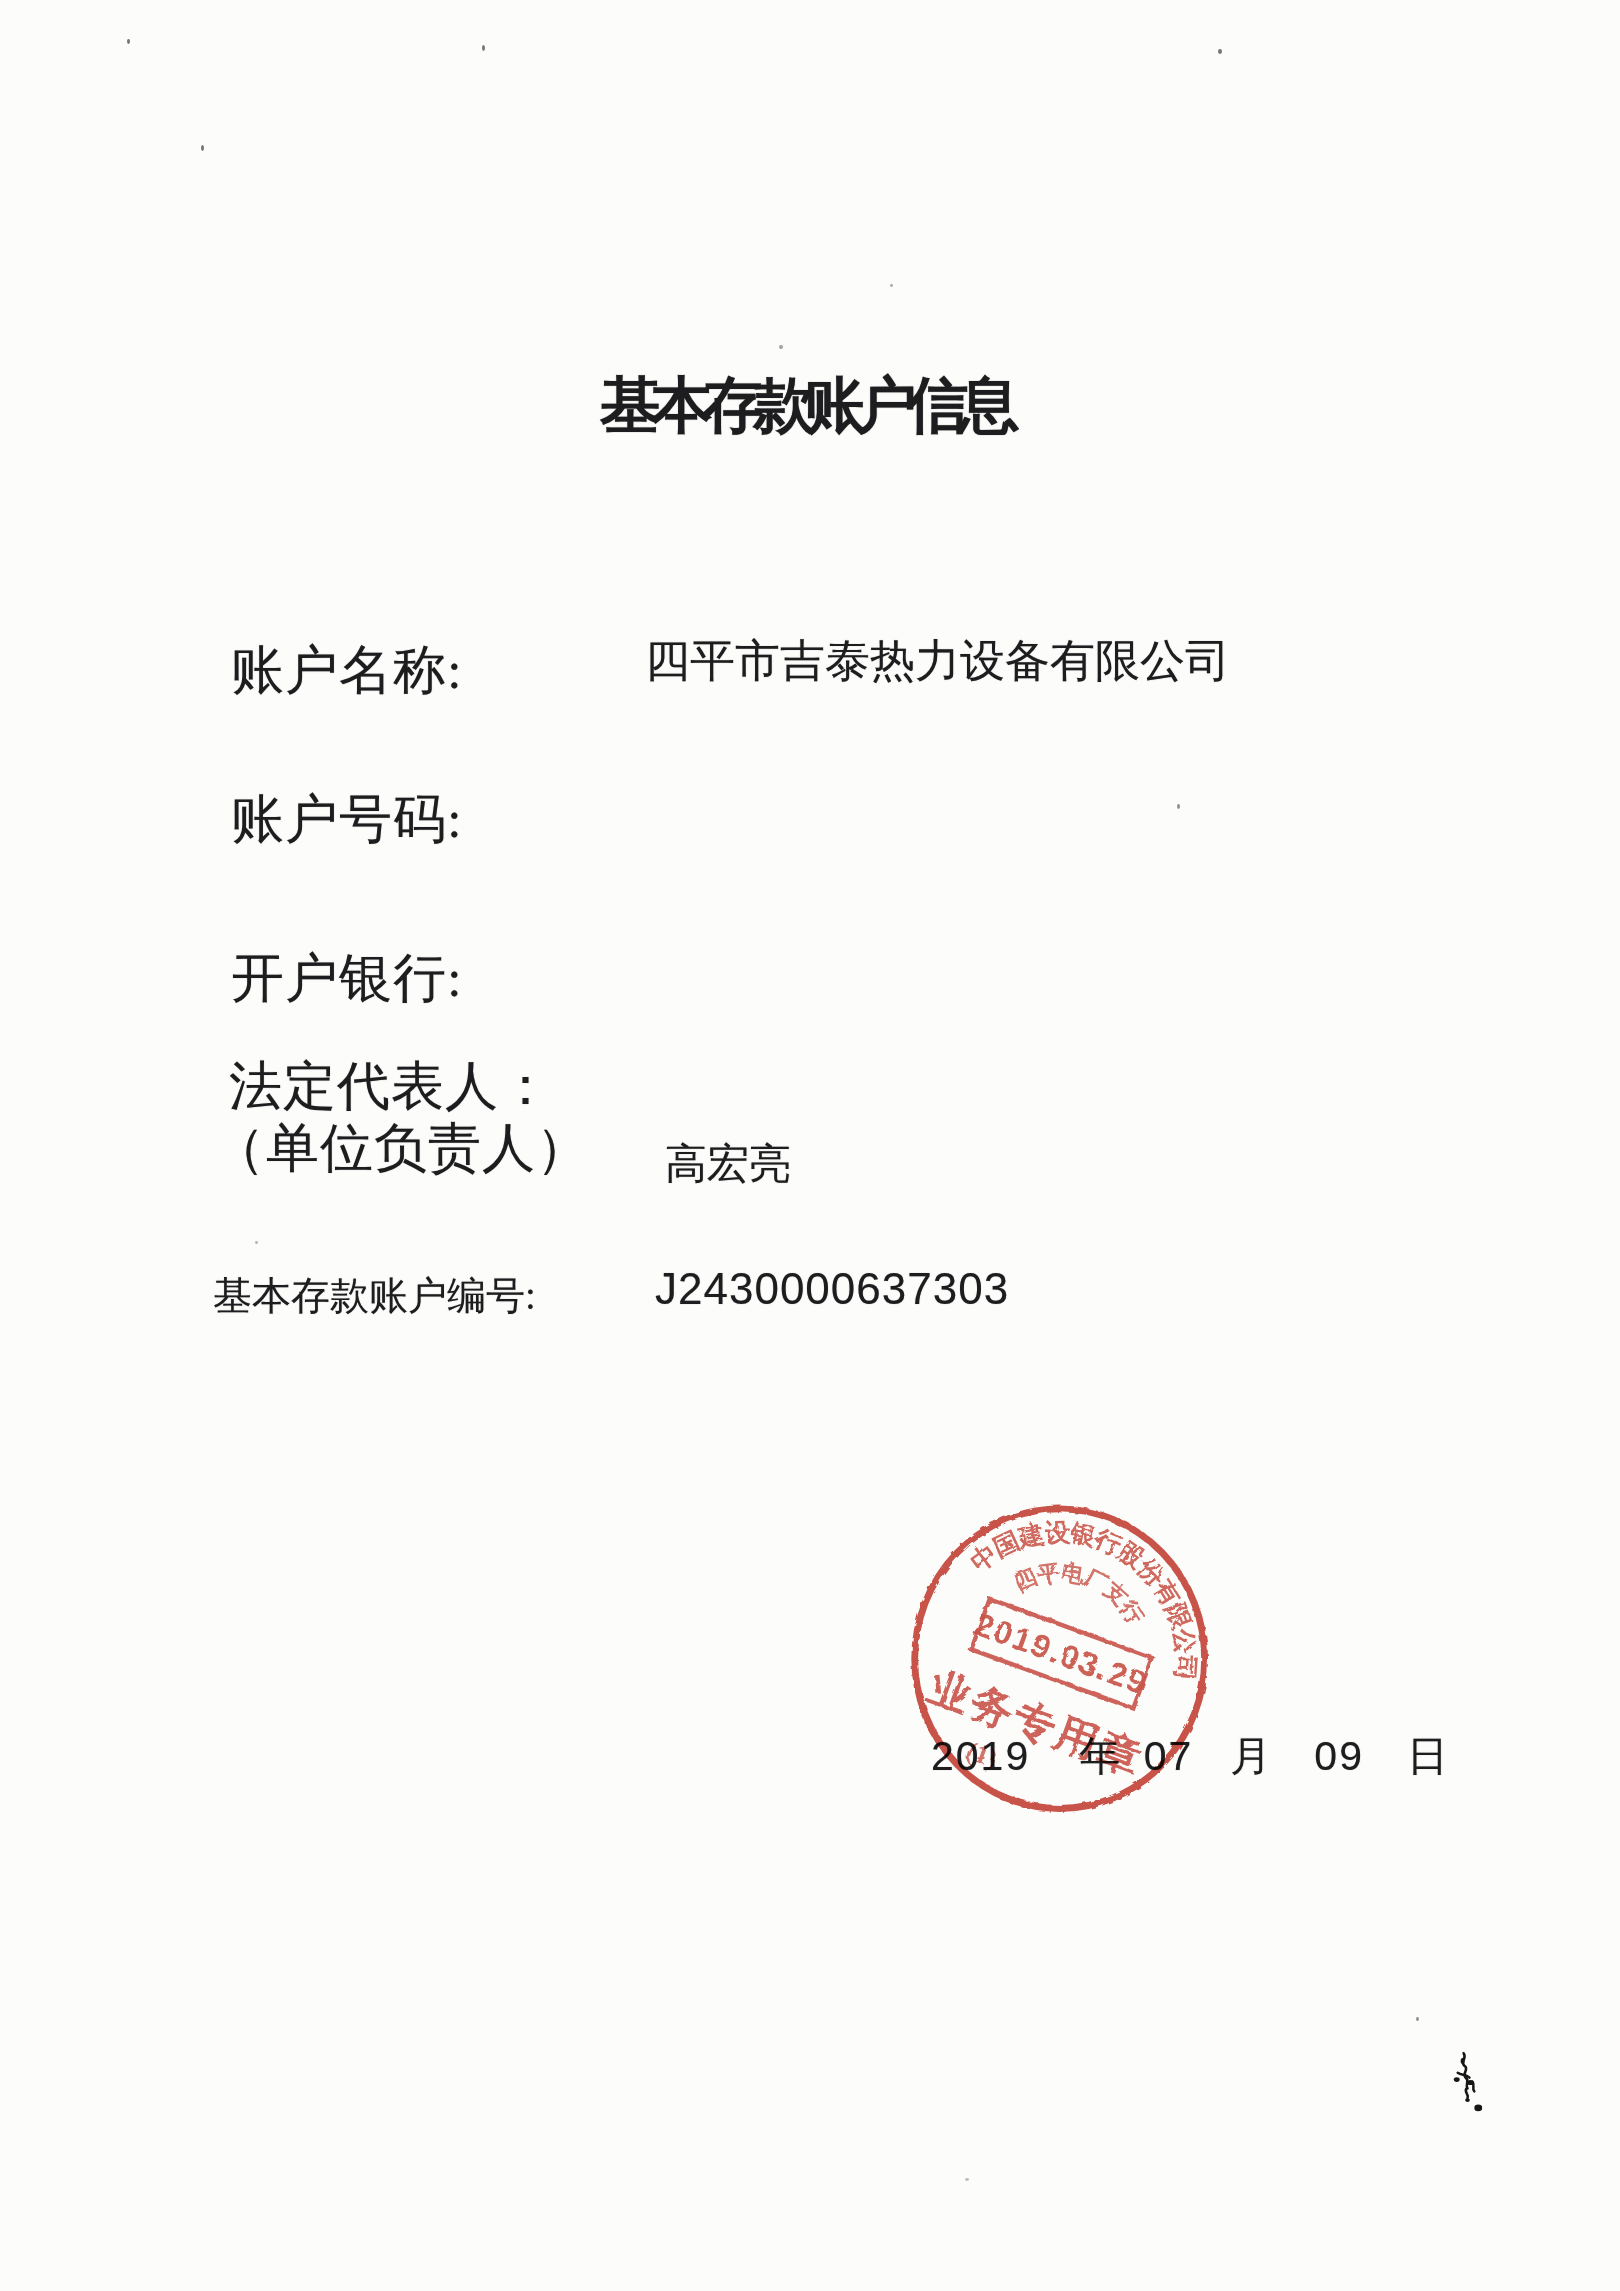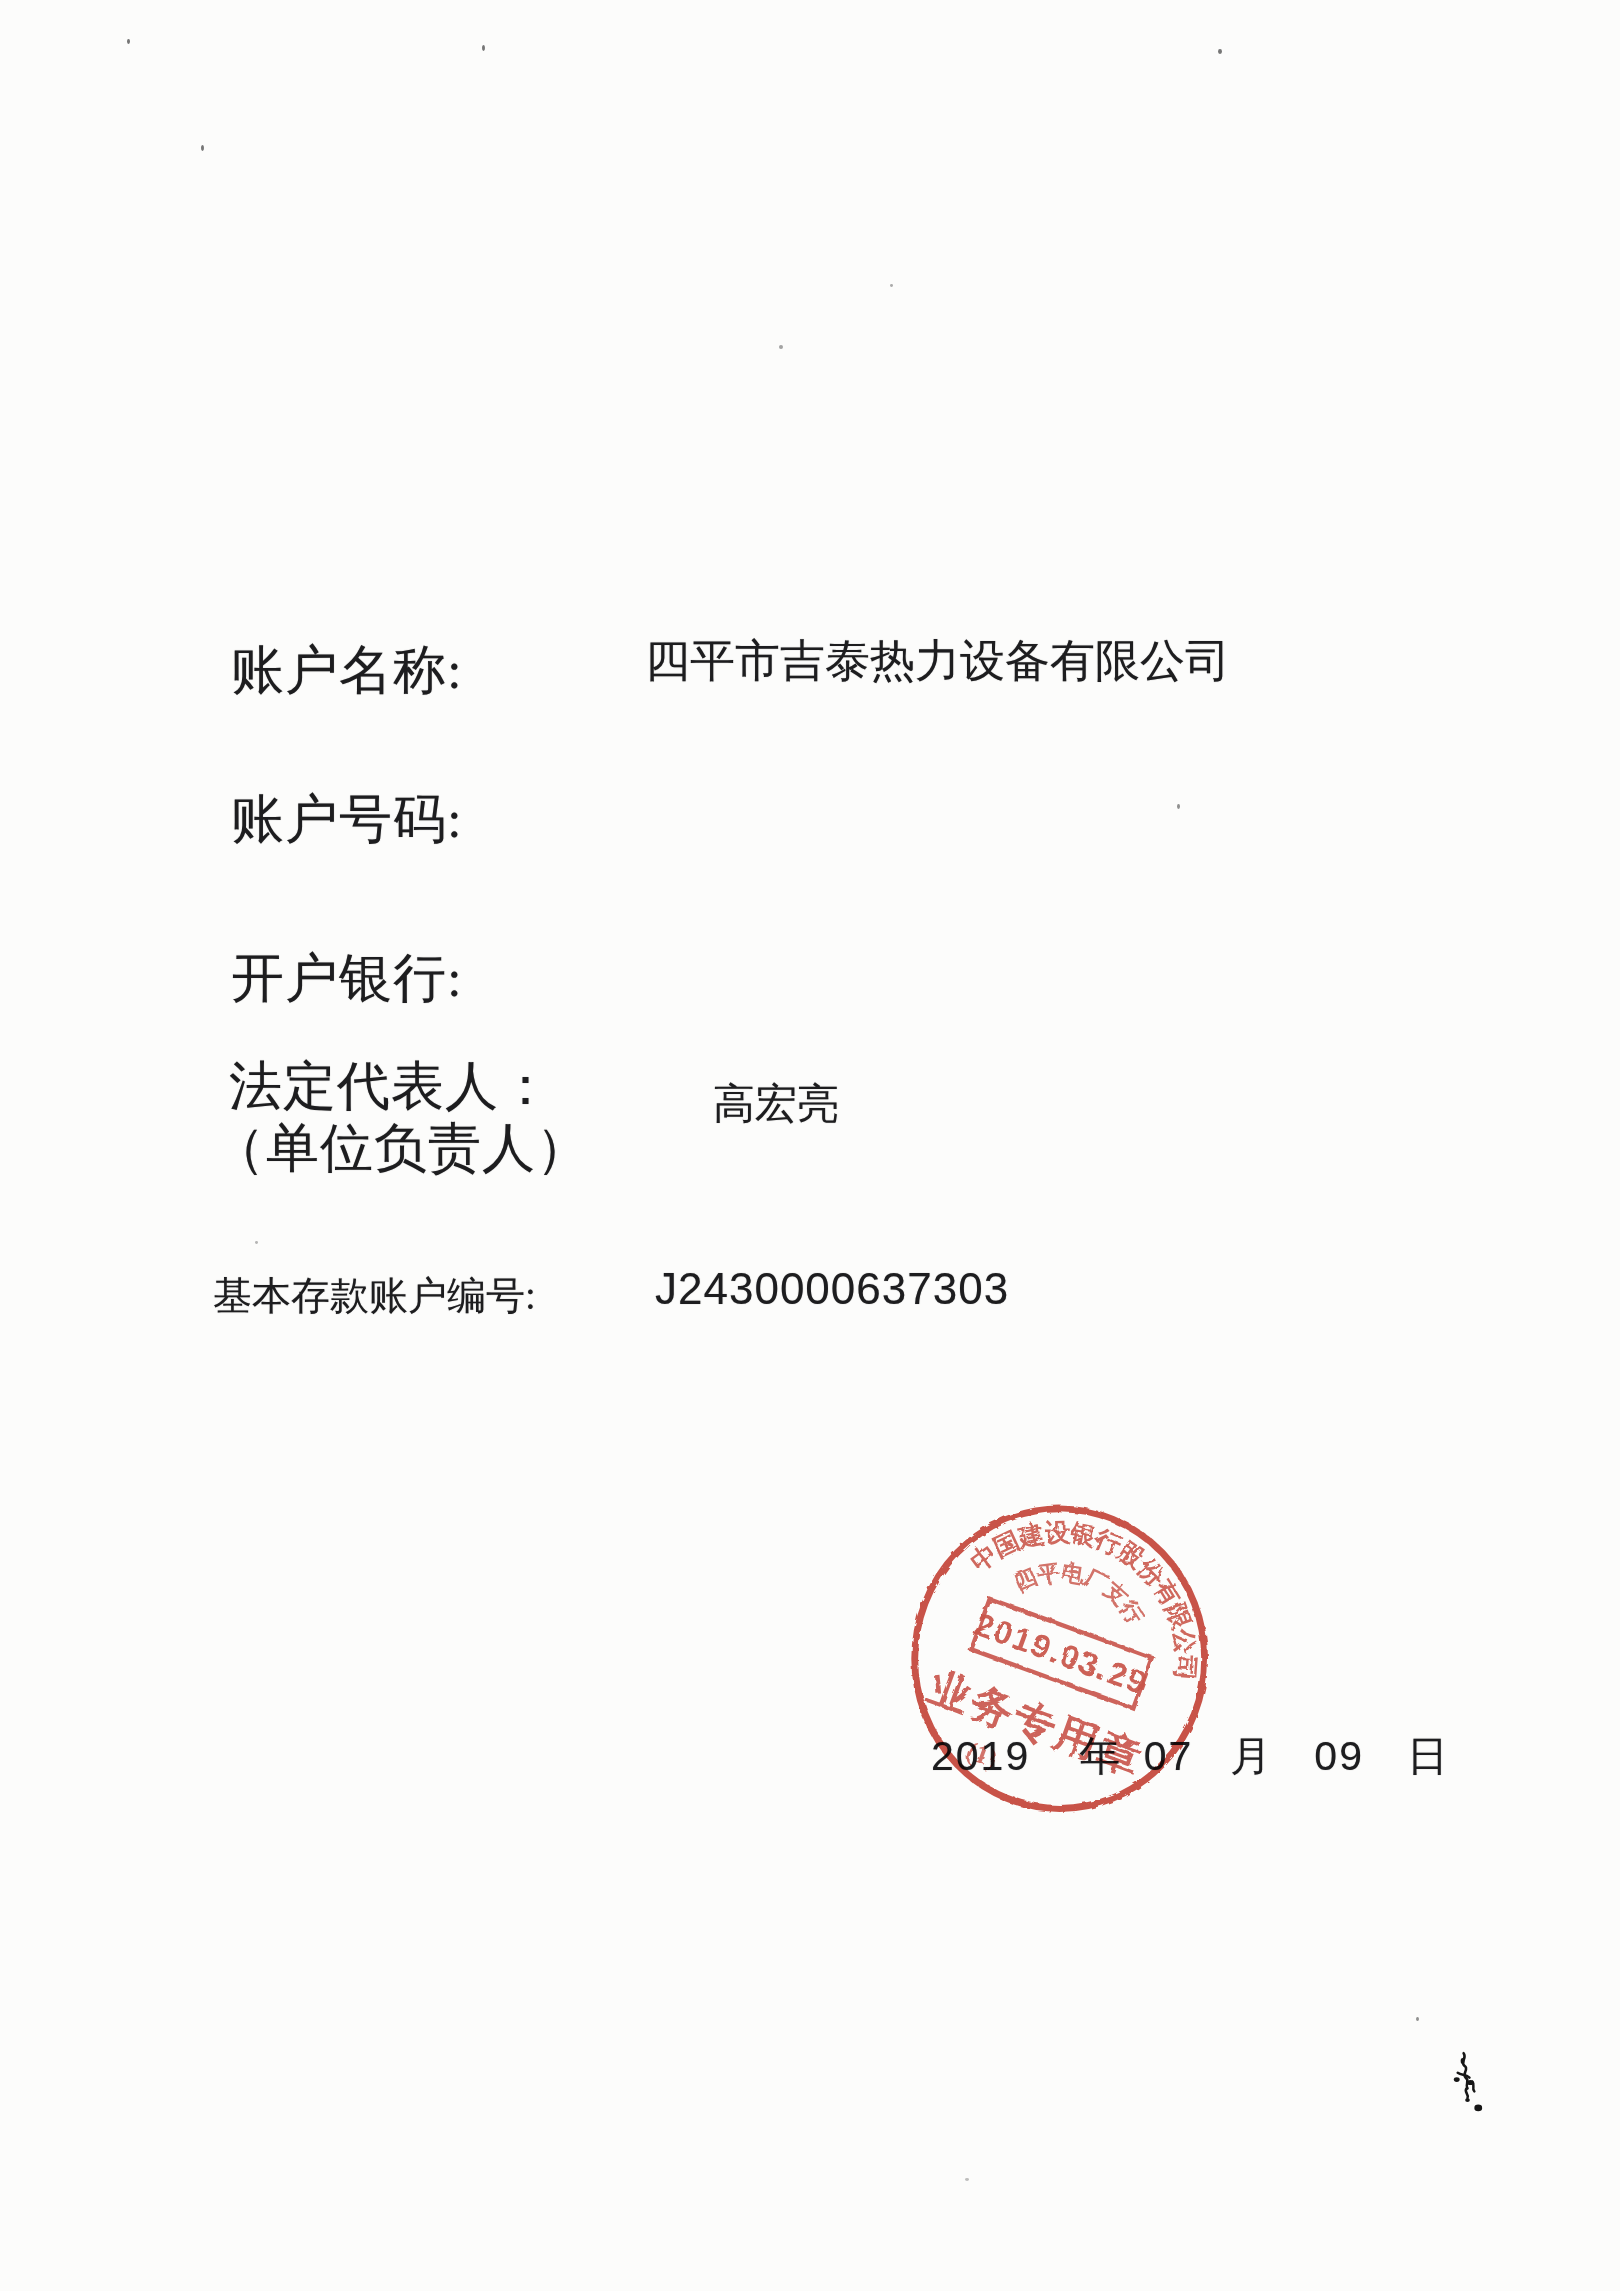--- a/index.html
+++ b/index.html
@@ -42,31 +42,32 @@
   <div class="speck" style="left:482px;top:45px;width:2.9px;height:5.9px;"></div>
   <div class="speck" style="left:1218px;top:49px;width:3.9px;height:4.9px;"></div>
   <div class="speck" style="left:201px;top:145px;width:2.9px;height:5.9px;"></div>
   <div class="speck" style="left:779px;top:345px;width:3.9px;height:3.9px;opacity:.5;"></div>
   <div class="speck" style="left:890px;top:284px;width:2.9px;height:2.9px;opacity:.45;"></div>
   <div class="speck" style="left:1177px;top:804px;width:2.9px;height:4.9px;opacity:.6;"></div>
   <div class="speck" style="left:255px;top:1241px;width:2.9px;height:2.9px;opacity:.4;"></div>
   <div class="speck" style="left:1416px;top:2017px;width:2.9px;height:3.9px;opacity:.6;"></div>
   <div class="speck" style="left:965px;top:2178px;width:3.9px;height:2.9px;opacity:.35;"></div>
 
+  <div class="abs doc-title" style="left:600px;top:365px;">基本存款账户信息</div>
 
   <div class="abs label soft" style="left:231px;top:635px;">账户名称:</div>
   <div class="abs value soft" style="left:645px;top:631px;">四平市吉泰热力设备有限公司</div>
 
   <div class="abs label soft" style="left:231px;top:784px;">账户号码:</div>
 
   <div class="abs label soft" style="left:231px;top:943px;">开户银行:</div>
 
   <div class="abs label soft" style="left:229px;top:1051px;">法定代表人：</div>
   <div class="abs label soft" style="left:212px;top:1113px;">（单位负责人）</div>
-  <div class="abs value-md soft" style="left:665px;top:1076px;margin-left:48px;">高宏亮</div>
+  <div class="abs value-md soft" style="left:665px;top:1136px;">高宏亮</div>
 
   <div class="abs label-sm soft" style="left:213px;top:1269px;">基本存款账户编号:</div>
   <div class="abs value num soft" style="left:655px;top:1264px;font-size:44px;letter-spacing:1px;">J2430000637303</div>
 
   <div class="abs date-line soft" style="left:931px;top:1729px;">
     <span class="num gap-a">2019</span>
     <span class="gap-b">年</span>
     <span class="num gap-c">07</span>
     <span class="gap-d">月</span>
     <span class="num gap-d">09</span>

